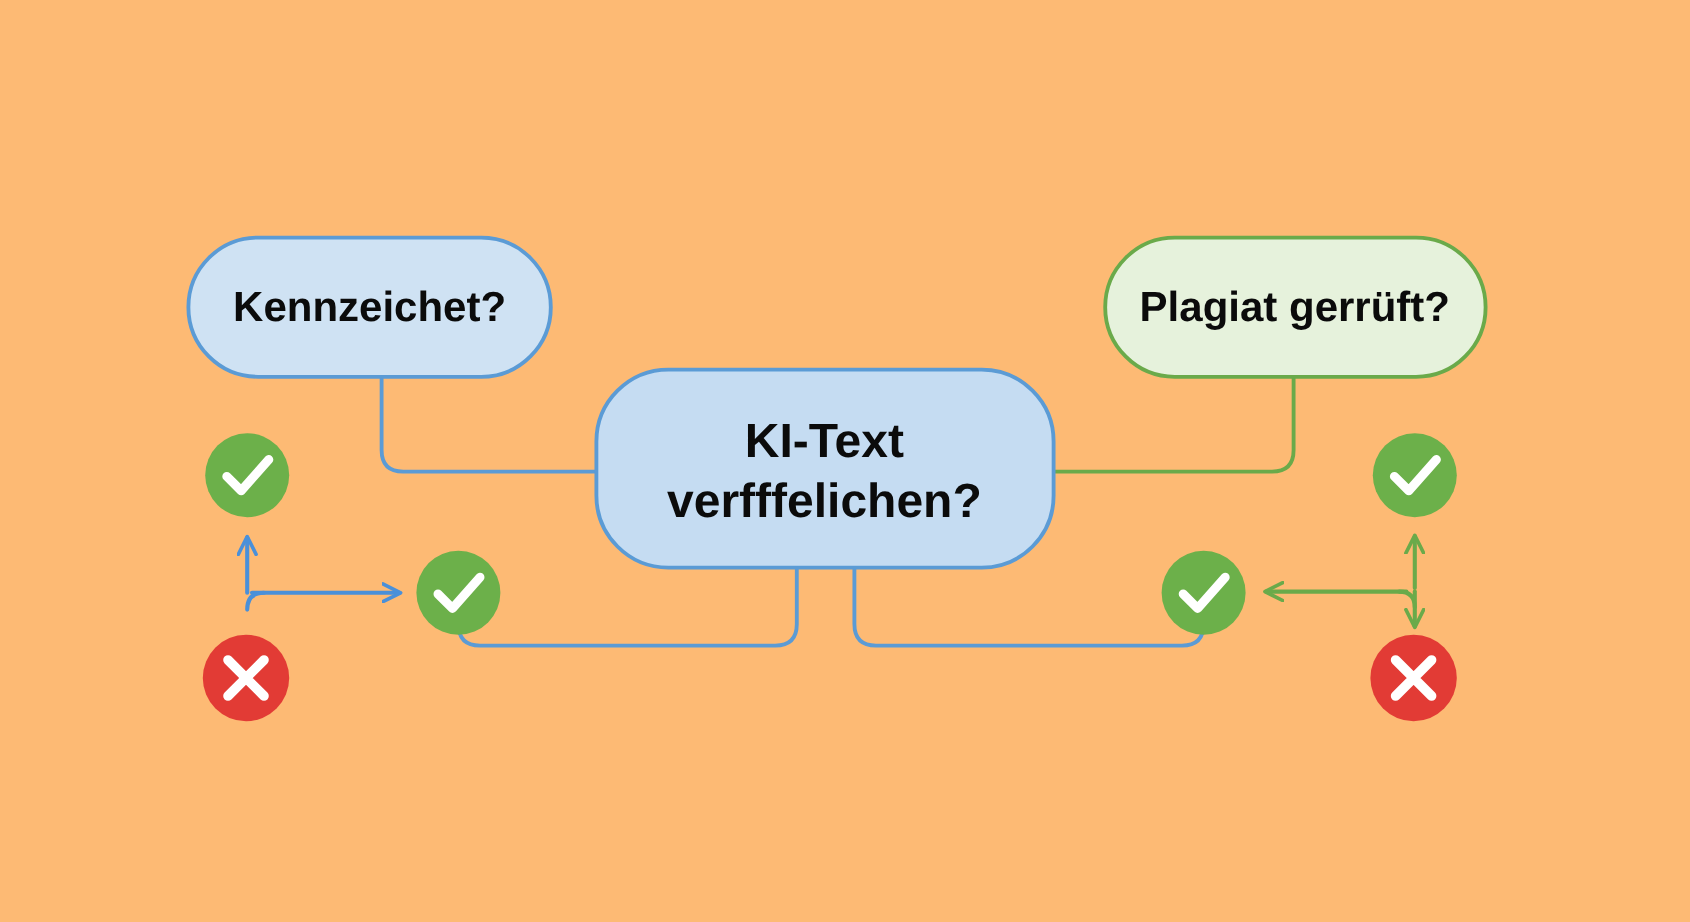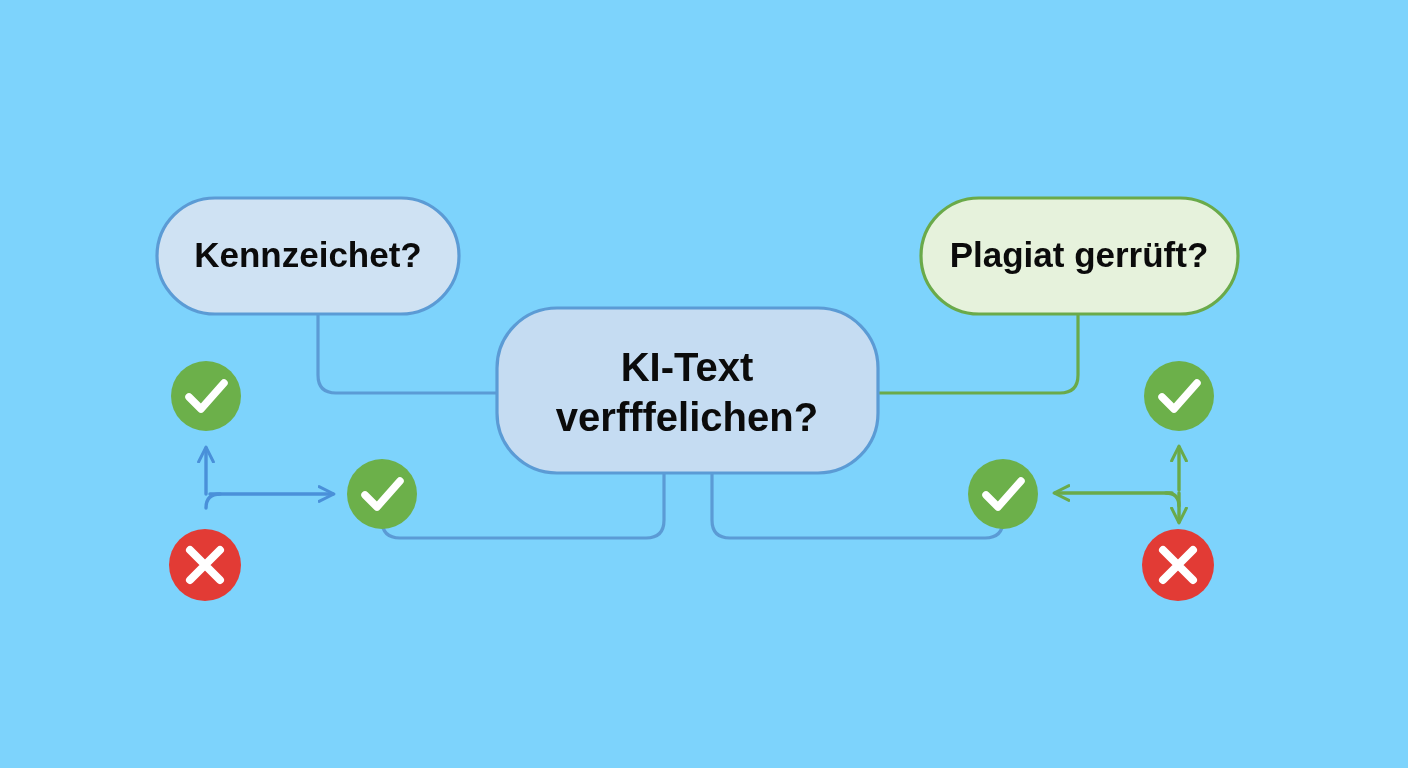--- a/index.html
+++ b/index.html
@@ -11,21 +11,21 @@
   body {
     font-family: "Liberation Sans", "DejaVu Sans", sans-serif;
     width: 1408px;
     height: 768px;
     overflow: hidden;
   }
   #canvas {
     position: relative;
     width: 1408px;
     height: 768px;
-    background: #7dd3fc;
+    background: #fdba74;
   }
   #diagram-svg {
     position: absolute;
     top: 0;
     left: 0;
     width: 1408px;
     height: 768px;
   }
   .node-label {
     font-weight: bold;

